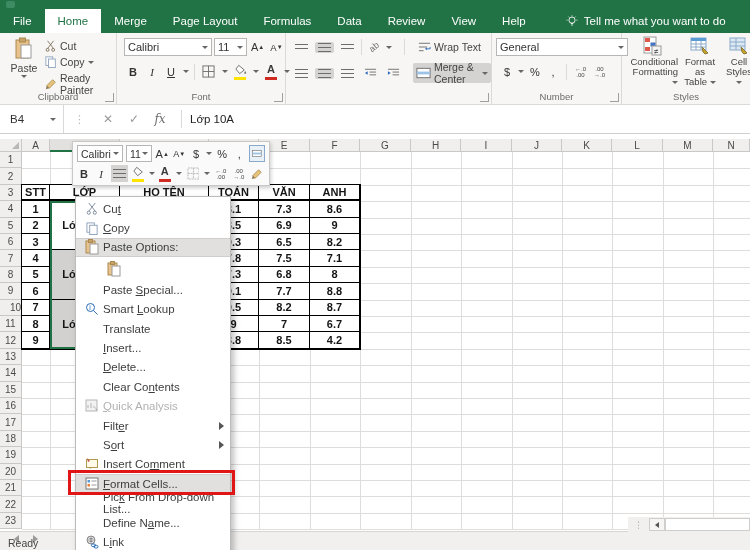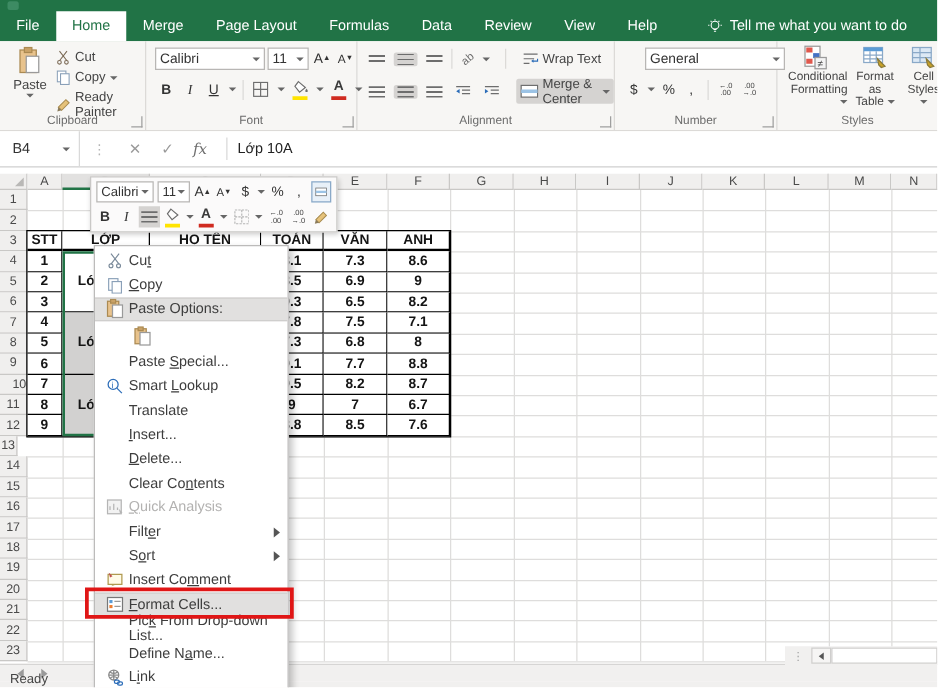--- a/index.html
+++ b/index.html
@@ -277,26 +277,25 @@
           <span>
               <svg width="15" height="12" viewBox="0 0 16 12">
                 <rect x="1" y="1" width="14" height="10" fill="#fff" stroke="#6d6d6d"></rect>
                 <rect x="1" y="4.5" width="14" height="3" fill="#9cc3e5"></rect>
               </svg>
             </span>
           <span class="rtext">Merge &amp; Center</span>
           <span class="caret"></span>
         </span>
       </div>
-      <div class="glabel">Alignment</div>
       <div class="launcher"></div>
     </div>
 
     <div class="rgroup" style="left:492px;width:130px">
-      <div class="combo abs" style="left:24px;top:5px;width:112px">
+      <div class="combo abs" style="left:4px;top:5px;width:132px">
         <span>General</span>
           <span class="caret"></span>
       </div>
       <div class="abs rrow" style="left:8px;top:30px;gap:4px">
         <span class="mbtn">$</span>
         <span class="caret"></span>
         <span class="mbtn">%</span>
         <span class="mbtn">,</span>
         <span style="width:1px;height:16px;background:#dcdad7;margin:0 2px"></span>
         <span class="mbtn decsm">←.0<br>.00</span>
@@ -379,21 +378,21 @@
       <div class="rowhdr" style="left: 0px; top: 45.8px; width: 22px; height: 16.4px;">3</div>
       <div class="rowhdr" style="left: 0px; top: 62.2px; width: 22px; height: 16.4px;">4</div>
       <div class="rowhdr" style="left: 0px; top: 78.6px; width: 22px; height: 16.4px;">5</div>
       <div class="rowhdr" style="left: 0px; top: 95px; width: 22px; height: 16.4px;">6</div>
       <div class="rowhdr" style="left: 0px; top: 111.4px; width: 22px; height: 16.4px;">7</div>
       <div class="rowhdr" style="left: 0px; top: 127.8px; width: 22px; height: 16.4px;">8</div>
       <div class="rowhdr" style="left: 0px; top: 144.2px; width: 22px; height: 16.4px;">9</div>
       <div class="rowhdr" style="left: 0px; top: 160.6px; width: 32px; height: 16.4px;">10</div>
       <div class="rowhdr" style="left: 0px; top: 177px; width: 22px; height: 16.4px;">11</div>
       <div class="rowhdr" style="left: 0px; top: 193.4px; width: 22px; height: 16.4px;">12</div>
-      <div class="rowhdr" style="left: 0px; top: 209.8px; width: 14px; height: 16.4px;">13</div>
+      <div class="rowhdr" style="left: 0px; top: 209.8px; width: 22px; height: 16.4px;">13</div>
       <div class="rowhdr" style="left: 0px; top: 226.2px; width: 22px; height: 16.4px;">14</div>
       <div class="rowhdr" style="left: 0px; top: 242.6px; width: 22px; height: 16.4px;">15</div>
       <div class="rowhdr" style="left: 0px; top: 259px; width: 22px; height: 16.4px;">16</div>
       <div class="rowhdr" style="left: 0px; top: 275.4px; width: 22px; height: 16.4px;">17</div>
       <div class="rowhdr" style="left: 0px; top: 291.8px; width: 22px; height: 16.4px;">18</div>
       <div class="rowhdr" style="left: 0px; top: 308.2px; width: 22px; height: 16.4px;">19</div>
       <div class="rowhdr" style="left: 0px; top: 324.6px; width: 22px; height: 16.4px;">20</div>
       <div class="rowhdr" style="left: 0px; top: 341px; width: 22px; height: 16.4px;">21</div>
       <div class="rowhdr" style="left: 0px; top: 357.4px; width: 22px; height: 16.4px;">22</div>
       <div class="rowhdr" style="left: 0px; top: 373.8px; width: 22px; height: 16.4px;">23</div>
@@ -476,21 +475,21 @@
       <div class="tcell" style="left: 310px; top: 160.6px; width: 50px; height: 16.4px;">8.7</div>
       <div class="tcell" style="left: 22px; top: 177px; width: 28px; height: 16.4px;">8</div>
       <div class="tcell" style="left: 120px; top: 177px; width: 89px; height: 16.4px;"></div>
       <div class="tcell" style="left: 209px; top: 177px; width: 50px; height: 16.4px;">9</div>
       <div class="tcell" style="left: 259px; top: 177px; width: 51px; height: 16.4px;">7</div>
       <div class="tcell" style="left: 310px; top: 177px; width: 50px; height: 16.4px;">6.7</div>
       <div class="tcell" style="left: 22px; top: 193.4px; width: 28px; height: 16.4px;">9</div>
       <div class="tcell" style="left: 120px; top: 193.4px; width: 89px; height: 16.4px;"></div>
       <div class="tcell" style="left: 209px; top: 193.4px; width: 50px; height: 16.4px;">8.8</div>
       <div class="tcell" style="left: 259px; top: 193.4px; width: 51px; height: 16.4px;">8.5</div>
-      <div class="tcell" style="left: 310px; top: 193.4px; width: 50px; height: 16.4px;">7.6</div>
+      <div class="tcell" style="left: 310px; top: 193.4px; width: 50px; height: 16.4px;">4.2</div>
       <div class="tcell" style="left: 50px; top: 62.2px; width: 70px; height: 49.2px;">Lớp 10A</div>
       <div class="tcell" style="left: 50px; top: 111.4px; width: 70px; height: 49.2px; background: rgb(210, 209, 208);">Lớp 10B</div>
       <div class="tcell" style="left: 50px; top: 160.6px; width: 70px; height: 49.2px; background: rgb(210, 209, 208);">Lớp 10C</div>
       <div class="tbl-outline" style="left: 21px; top: 44.8px; width: 340px; height: 166px;"></div>
       <div class="selbox" style="left: 50px; top: 62.2px; width: 70px; height: 147.6px;"></div>
     </div>
 
   <div class="hscroll">
     <span class="hdots">⋮</span>
     <span class="harrow"></span>

